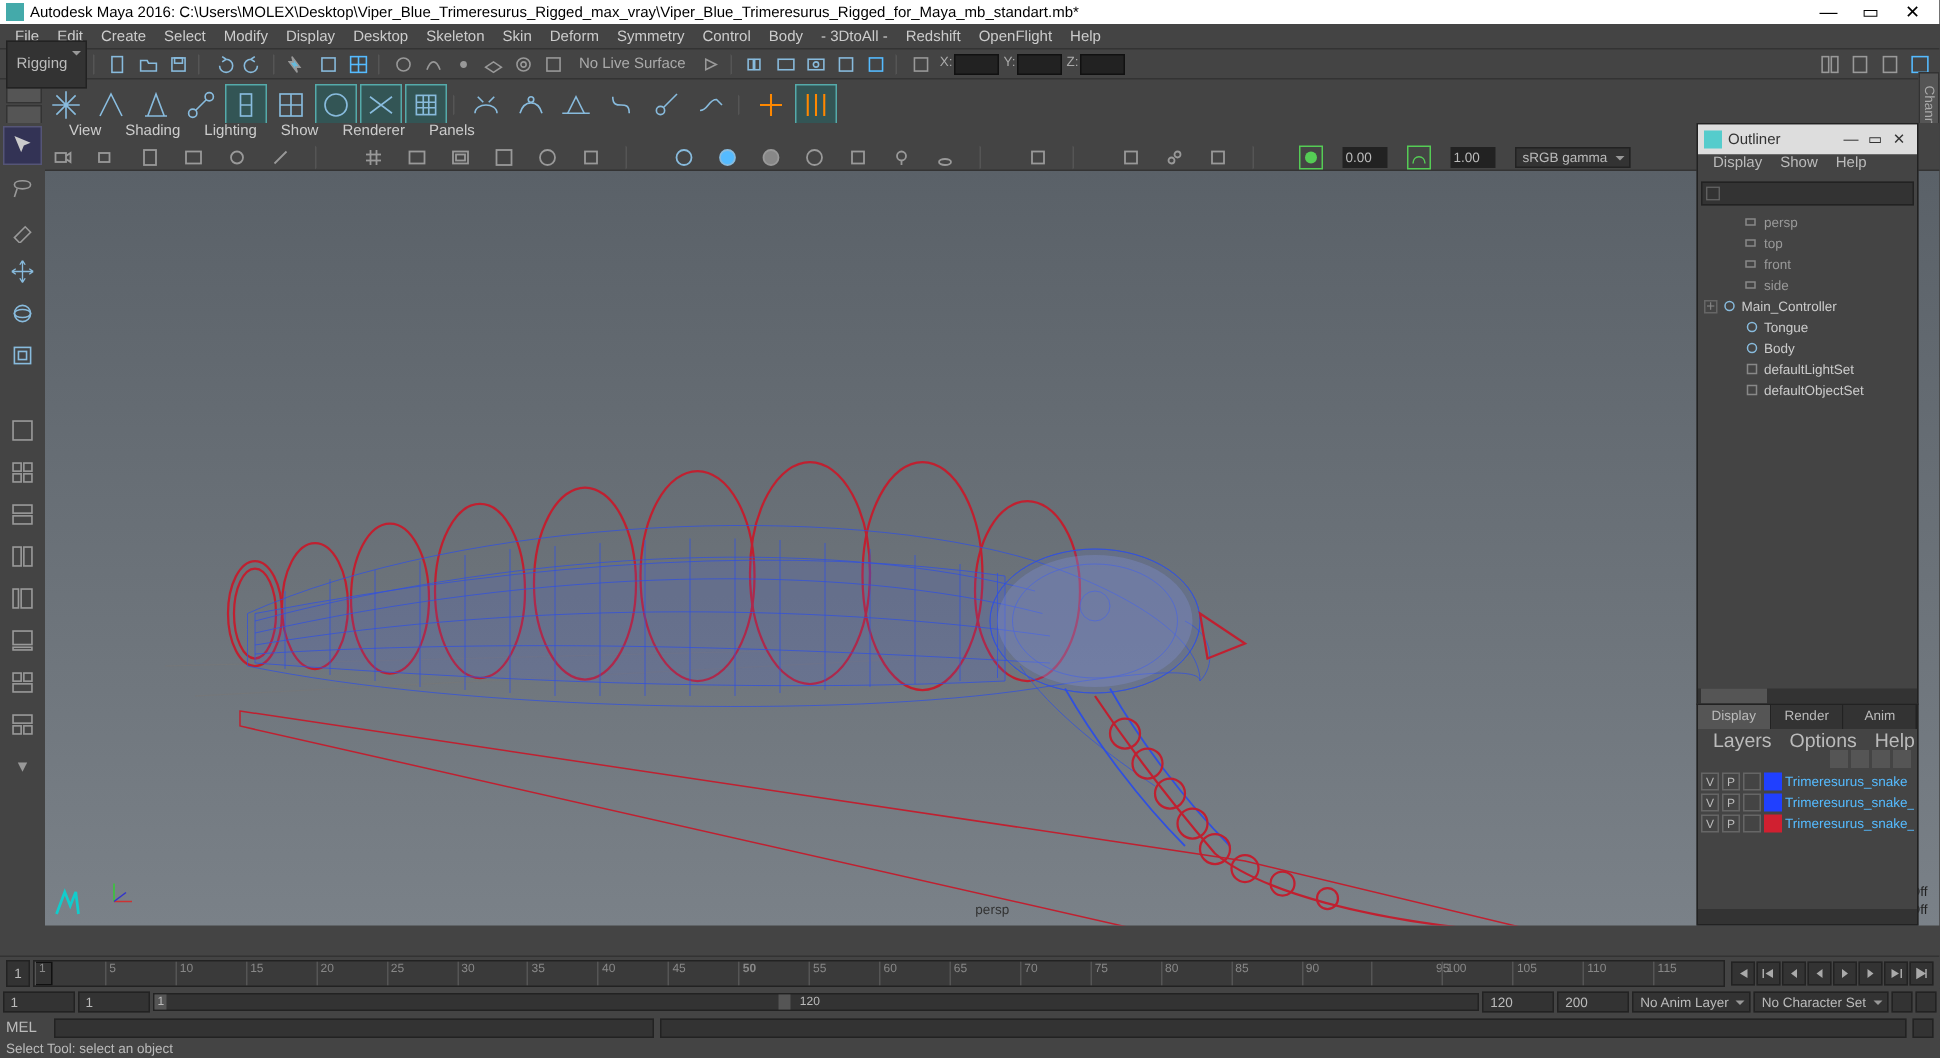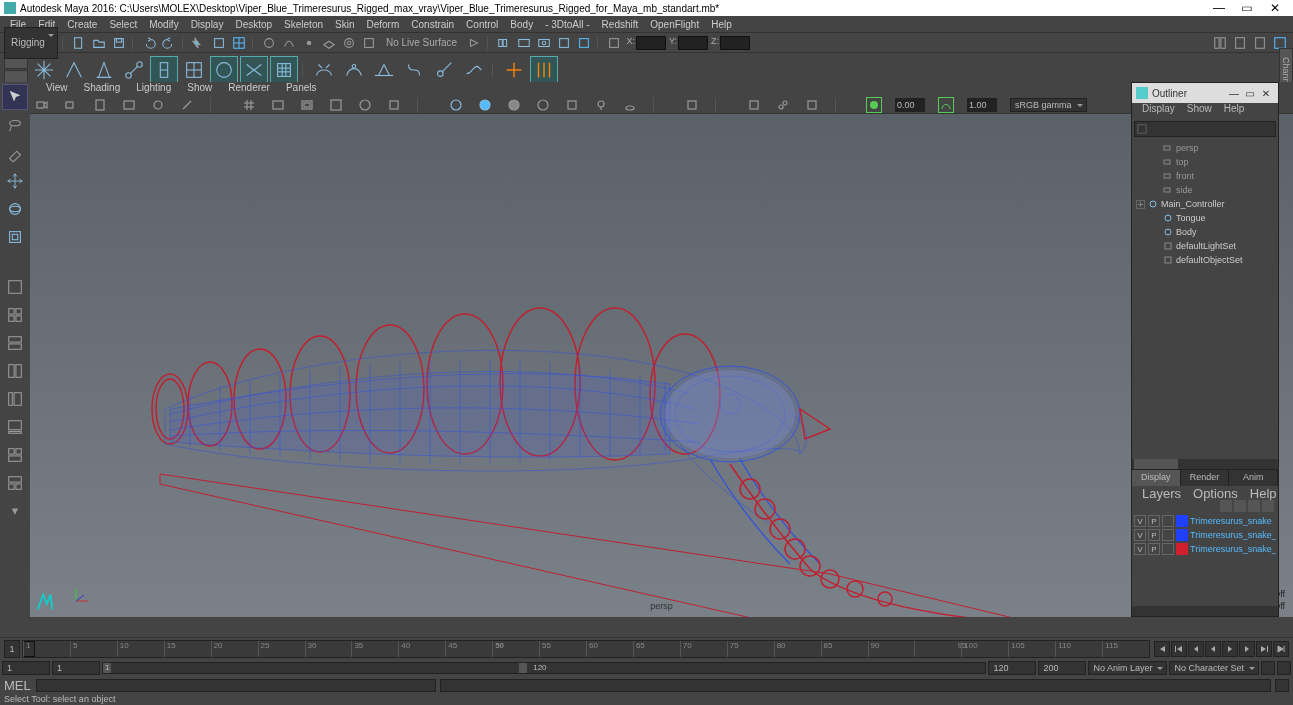--- a/index.html
+++ b/index.html
@@ -114,21 +114,21 @@
 .rangebar .track { flex: 1; height: 12px; background: #333; border: 1px solid #222; position: relative; }
 .rangebar .track .handle { position: absolute; top: 0; bottom: 0; background: #555; }
 .rangebar .track .h1 { left: 0; width: 8px; }
 .rangebar .track .h2 { right: 52%; width: 8px; }
 .rangebar .drop { background: #333; border: 1px solid #222; height: 14px; font-size: 9px; padding: 0 14px 0 4px; display: flex; align-items: center; position: relative; }
 .rangebar .drop::after { content: ""; position: absolute; right: 3px; top: 5px; border: 3px solid transparent; border-top-color: #999; }
 .rangebar .ic { width: 14px; height: 14px; background: #333; border: 1px solid #222; }
 
 
 .cmdline { position: absolute; left: 0; right: 0; bottom: 12px; height: 16px; background: #444; display: flex; align-items: center; padding: 0 4px; gap: 4px; }
-.cmdline .lang { font-size: 13px; width: 28px; }
+.cmdline .lang { font-size: 10px; width: 28px; }
 .cmdline .inp { flex: 0 0 400px; height: 13px; background: #333; border: 1px solid #222; }
 .cmdline .out { flex: 1; height: 13px; background: #333; border: 1px solid #222; }
 .cmdline .sc { width: 14px; height: 13px; background: #333; border: 1px solid #222; }
 
 
 .helpline { position: absolute; left: 0; right: 0; bottom: 0; height: 12px; background: #444; font-size: 9px; padding-left: 4px; display: flex; align-items: center; }
 
 
 .ico { stroke: #8bd; stroke-width: 1.2; fill: none; }
 .ico-g { stroke: #999; }
@@ -149,21 +149,21 @@
   <span>File</span>
   <span>Edit</span>
   <span>Create</span>
   <span>Select</span>
   <span>Modify</span>
   <span>Display</span>
   <span>Desktop</span>
   <span>Skeleton</span>
   <span>Skin</span>
   <span>Deform</span>
-  <span>Constrain</span>
+  <span>Symmetry</span>
   <span>Control</span>
   <span>Body</span>
   <span>- 3DtoAll -</span>
   <span>Redshift</span>
   <span>OpenFlight</span>
   <span>Help</span>
 </div>
 
 <div class="toolrow">
   <div class="sel">

